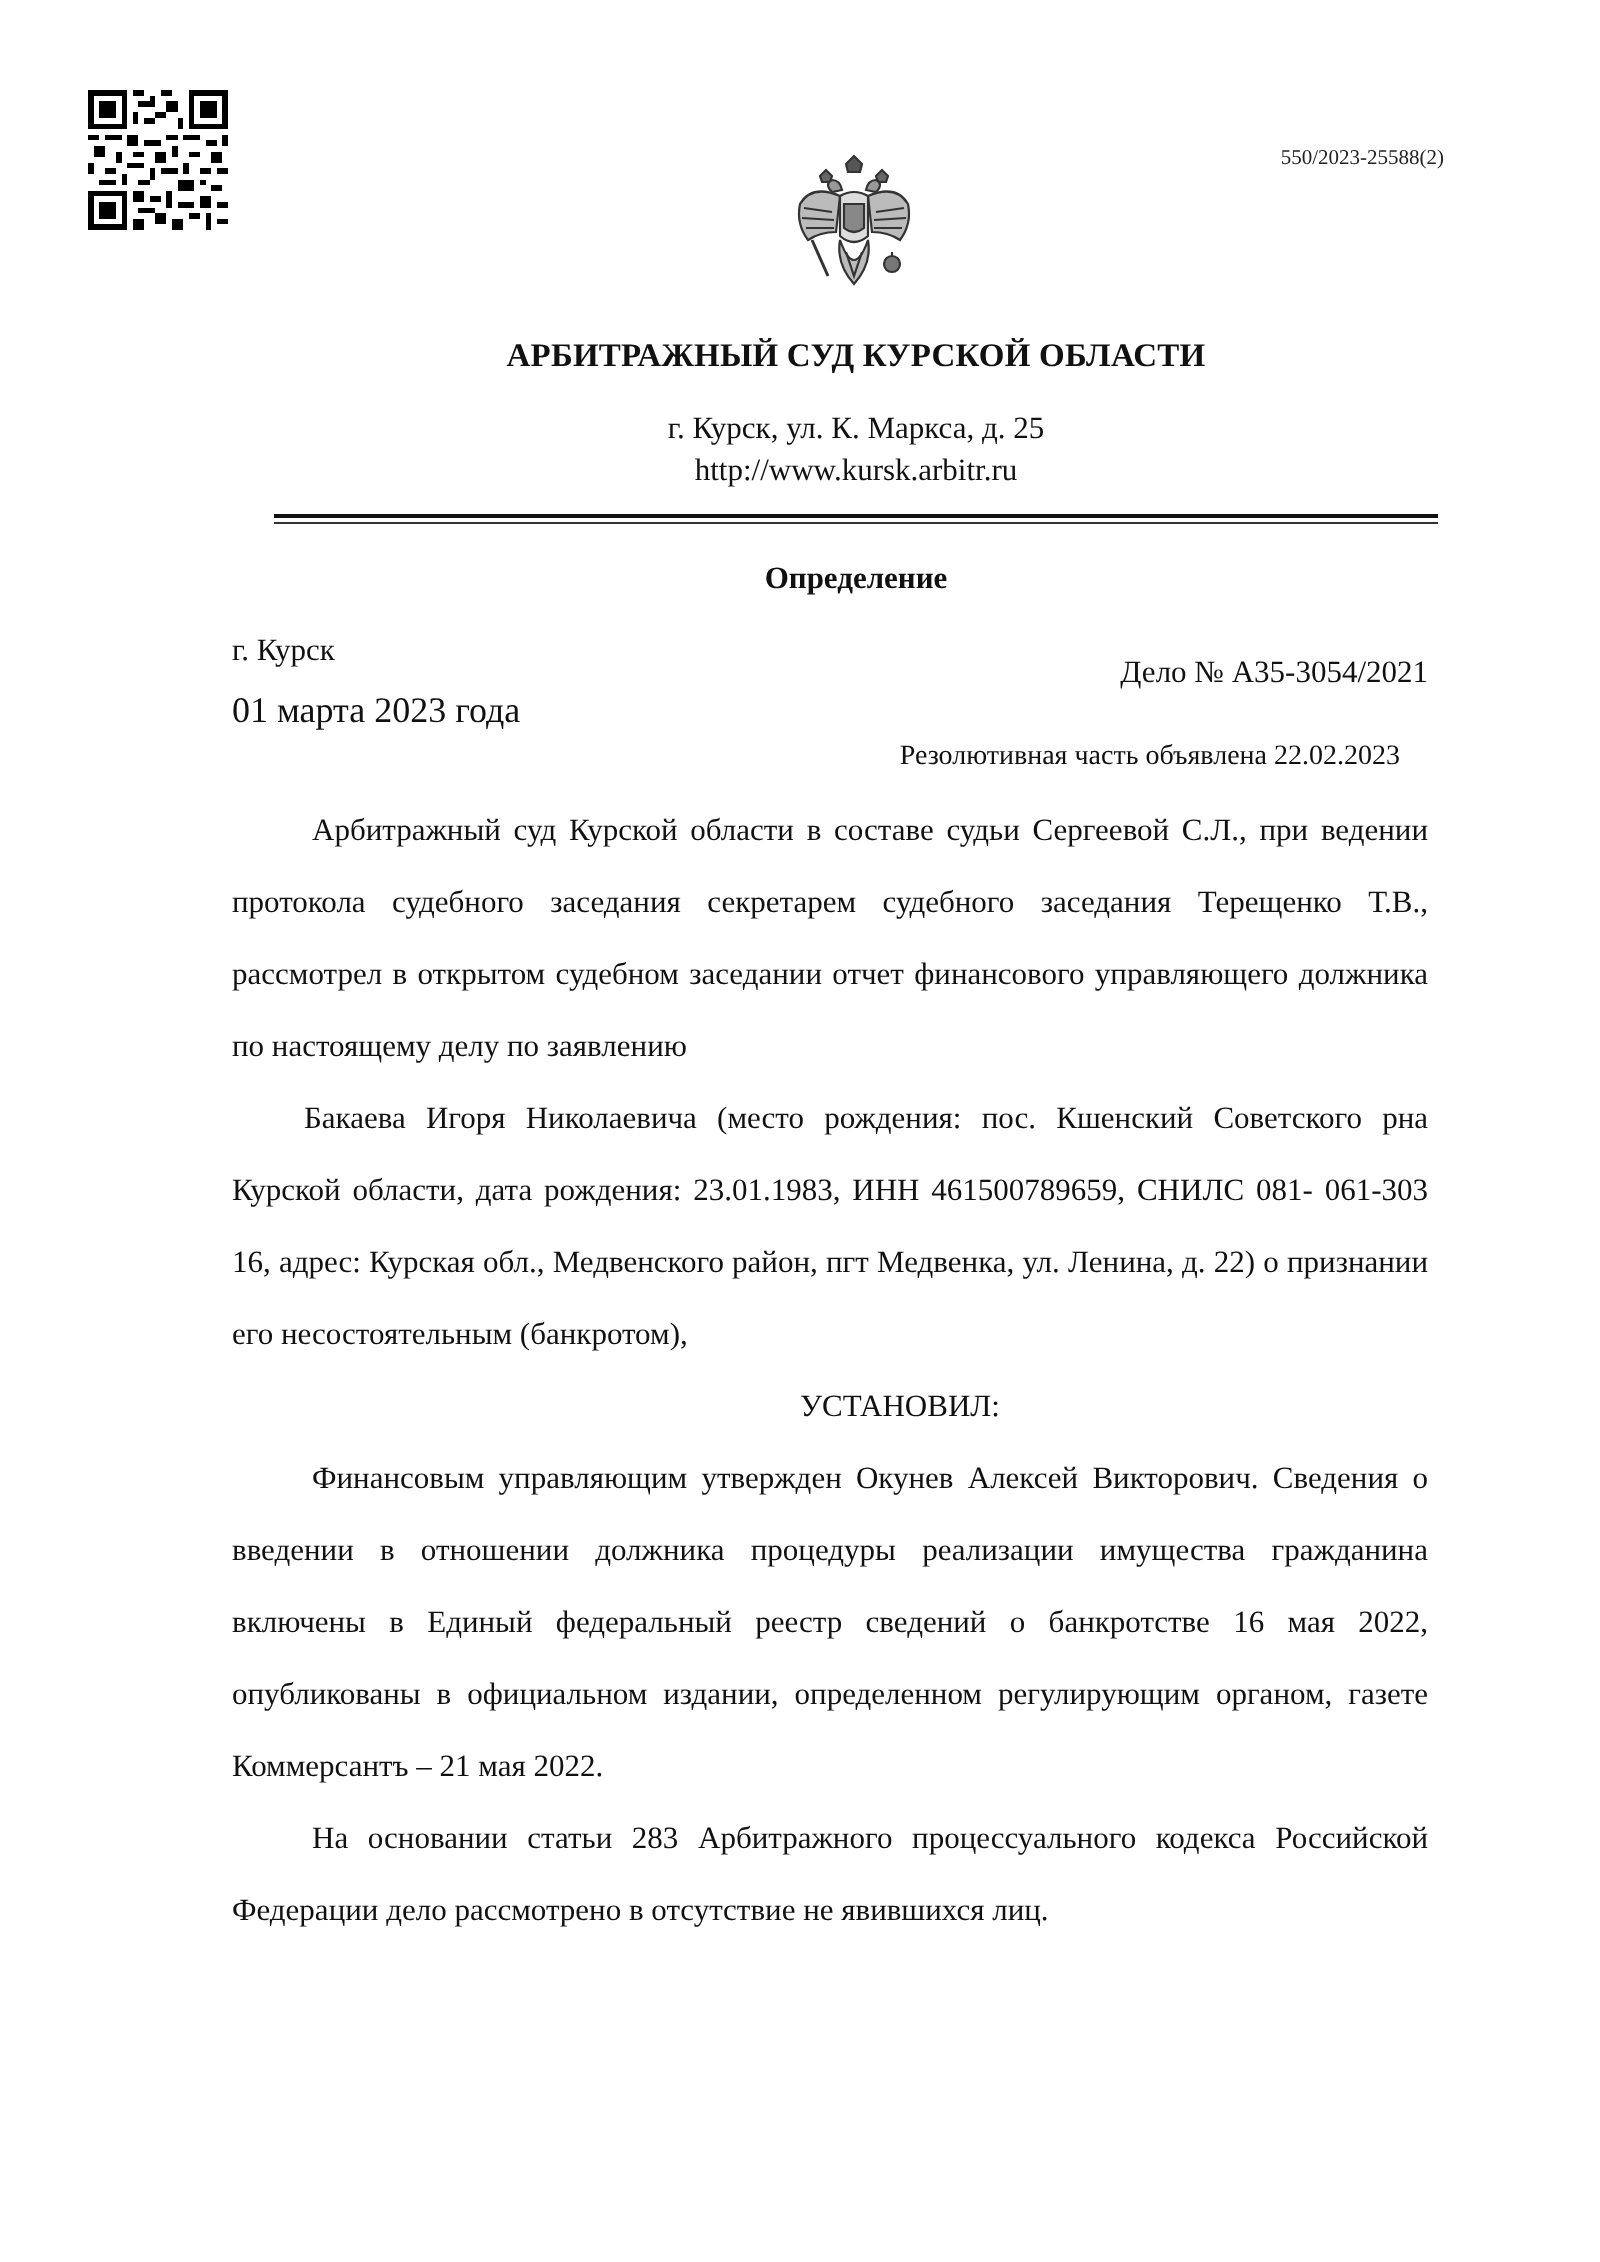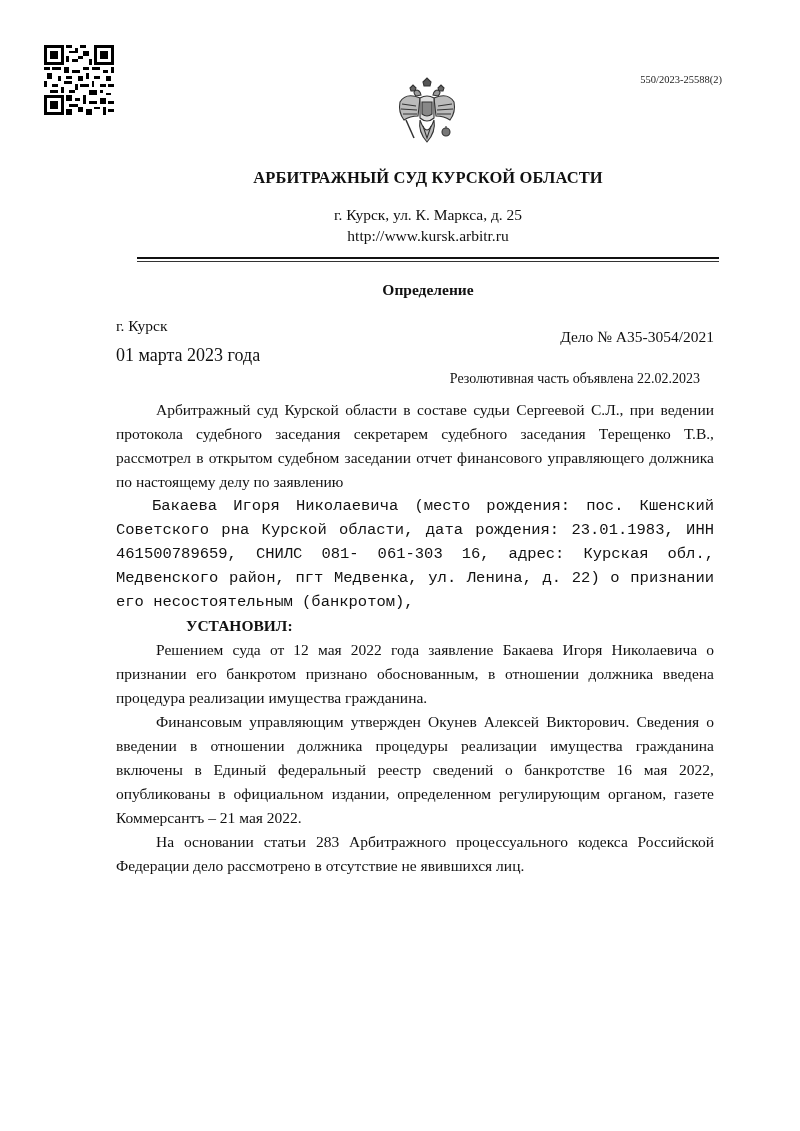--- a/index.html
+++ b/index.html
@@ -15,26 +15,26 @@
   .addr { left: 0; width: 856px; top: 204px; text-align: center; font-size: 15.5px; line-height: 21px; }
   .rule { left: 137px; width: 582px; top: 257px; height: 6px; }
   .rule .l1 { position: absolute; left: 0; right: 0; top: 0; height: 2px; background: #111; }
   .rule .l2 { position: absolute; left: 0; right: 0; top: 4px; height: 1px; background: #333; }
   .doc-type { left: 0; width: 856px; top: 281px; text-align: center; font-weight: bold; font-size: 15.5px; }
   .city { left: 116px; top: 317px; font-size: 15.5px; }
   .date { left: 116px; top: 345px; font-size: 18px; }
   .case { right: 86px; top: 328px; font-size: 15.5px; text-align: right; }
   .resol { right: 100px; top: 371px; font-size: 14px; }
   .body-text {
-    left: 116px; width: 598px; top: 398px; font-size: 15.5px; line-height: 24px;
+    left: 116px; width: 598px; top: 398px; font-size: 15.5px; line-height: 36px;
     text-align: justify;
   }
   .body-text p { margin: 0; text-indent: 40px; }
-  .body-text p.noindent-center { text-indent: 0; padding-left: 70px; font-weight: bold; }
-  .body-text p.ind-sm { text-indent: 36px; font-family: Liberation Mono, monospace; }
+  .body-text p.noindent-center { text-indent: 0; text-align: center; padding-left: 70px; }
+  .body-text p.ind-sm { text-indent: 36px; }
 </style>
 </head>
 <body>
 
 <div class="abs qr">
   <svg width="70" height="70" viewBox="0 0 25 25" shape-rendering="crispEdges">
     <rect width="25" height="25" fill="#fff"></rect>
     <g fill="#000">
 
       <rect x="0" y="0" width="7" height="7"></rect>
@@ -149,16 +149,15 @@
 
 <div class="abs city">г. Курск</div>
 <div class="abs date">01 марта 2023 года</div>
 <div class="abs case">Дело № А35-3054/2021</div>
 <div class="abs resol">Резолютивная часть объявлена 22.02.2023</div>
 
 <div class="abs body-text">
   <p>Арбитражный суд Курской области в составе судьи Сергеевой С.Л., при ведении протокола судебного заседания секретарем судебного заседания Терещенко Т.В., рассмотрел в открытом судебном заседании отчет финансового управляющего должника по настоящему делу по заявлению</p>
   <p class="ind-sm">Бакаева Игоря Николаевича (место рождения: пос. Кшенский Советского рна Курской области, дата рождения: 23.01.1983, ИНН 461500789659, СНИЛС 081- 061-303 16, адрес: Курская обл., Медвенского район, пгт Медвенка, ул. Ленина, д. 22) о признании его несостоятельным (банкротом),</p>
   <p class="noindent-center">УСТАНОВИЛ:</p>
-  <p>Решением суда от 12 мая 2022 года заявление Бакаева Игоря Николаевича о признании его банкротом признано обоснованным, в отношении должника введена процедура реализации имущества гражданина.</p>
   <p>Финансовым управляющим утвержден Окунев Алексей Викторович. Сведения о введении в отношении должника процедуры реализации имущества гражданина включены в Единый федеральный реестр сведений о банкротстве 16 мая 2022, опубликованы в официальном издании, определенном регулирующим органом, газете Коммерсантъ – 21 мая 2022.</p>
   <p>На основании статьи 283 Арбитражного процессуального кодекса Российской Федерации дело рассмотрено в отсутствие не явившихся лиц.</p>
 </div>
 
 </body></html>

